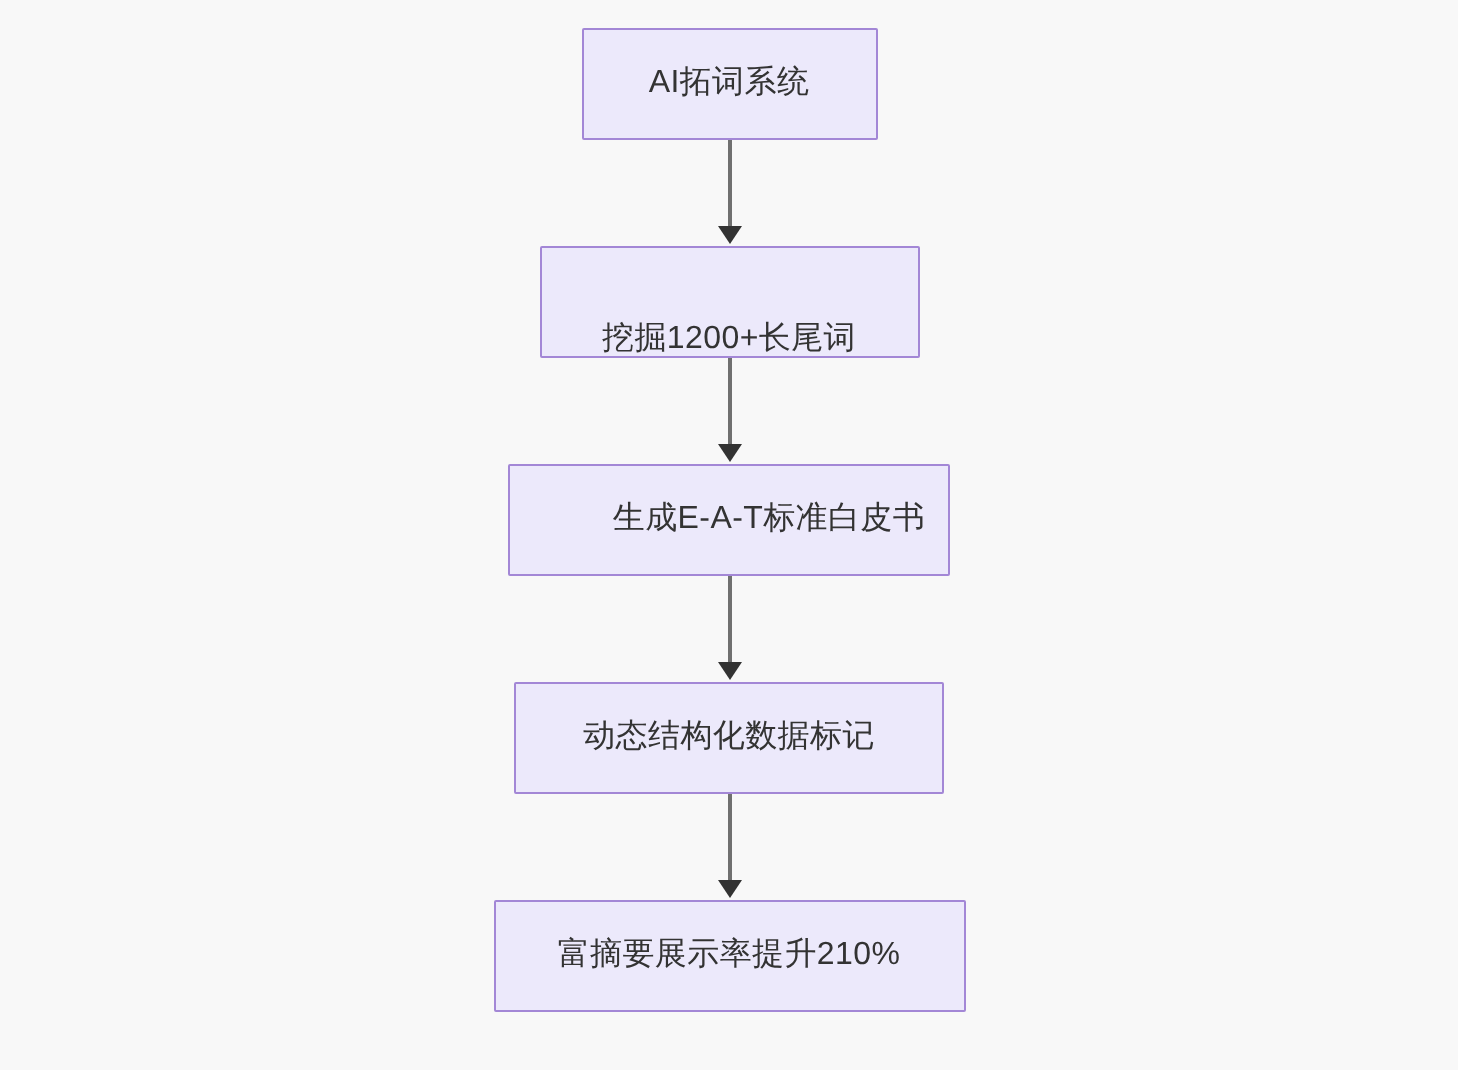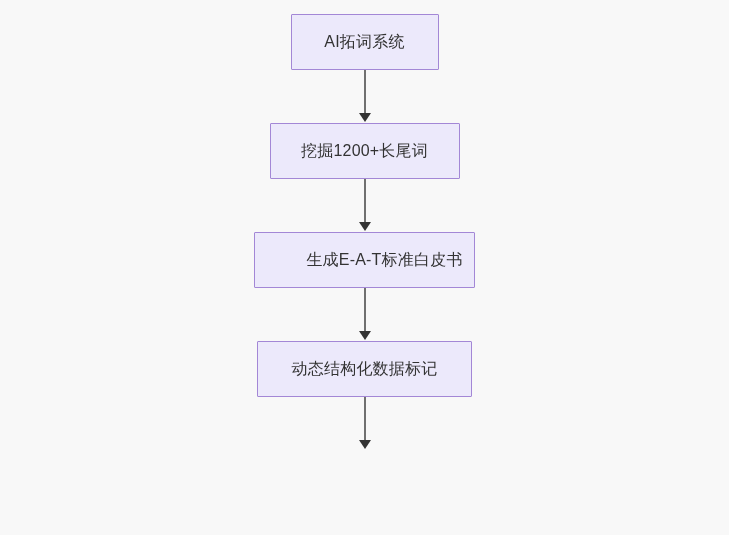--- a/index.html
+++ b/index.html
@@ -49,21 +49,21 @@
     border-radius: 1px;
   }
 
   .node-label {
     display: block;
     padding: 0 14px;
   }
 
   
   .n0 { width: 148px; }
-  .n1 { width: 190px; }
+  .n1 { width: 190px; align-items: flex-end; }
   .n2 { width: 221px; padding-left: 40px; }
   .n3 { width: 215px; text-align: right; }
   .n4 { width: 236px; }
 
   
   .flow-edge {
     position: relative;
     width: 100%;
     height: 53px;
     display: flex;
@@ -129,15 +129,18 @@
 
     <div class="flow-node n3">
       <span class="node-label">动态结构化数据标记</span>
     </div>
 
     <div class="flow-edge">
       <span class="edge-line"></span>
       <span class="edge-arrow"></span>
     </div>
 
+    <div class="flow-node n4">
+      <span class="node-label">富摘要展示率提升210%</span>
+    </div>
 
   </div>
 </div>
 
 </body></html>

